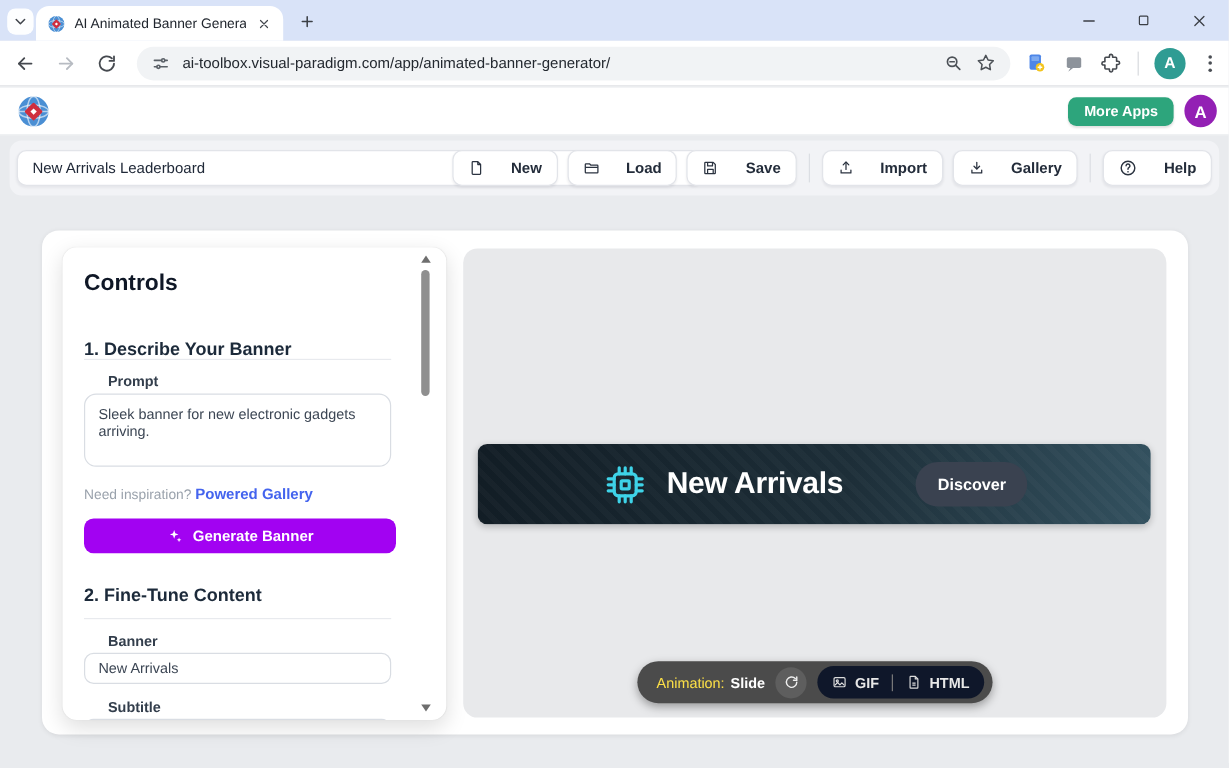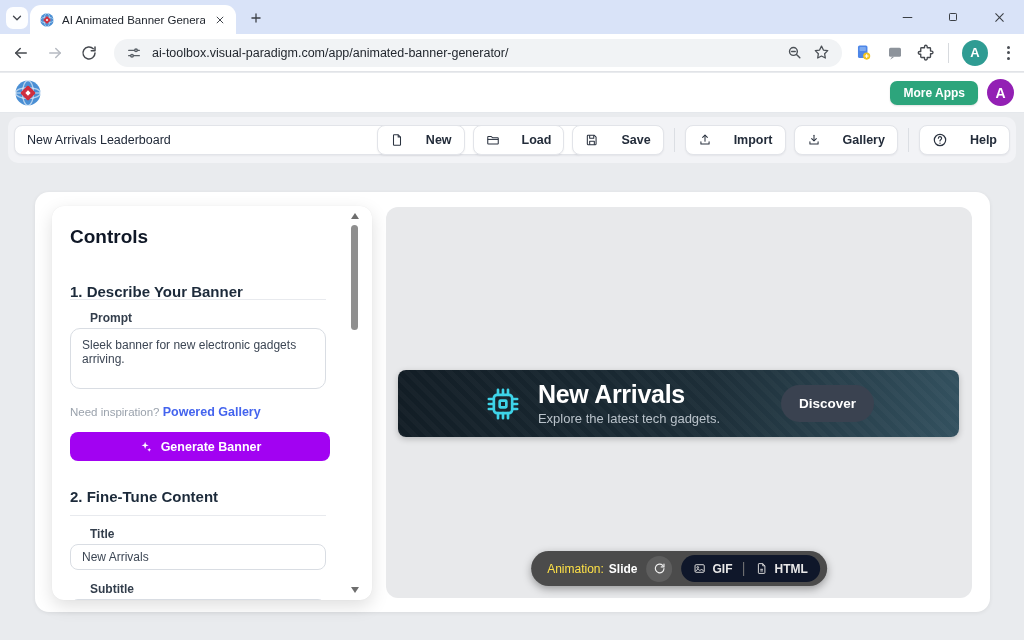--- a/index.html
+++ b/index.html
@@ -303,41 +303,40 @@
       <svg width="14" height="14" viewBox="0 0 24 24" fill="currentColor">
         <path d="M10.5 3l1.6 4.6L16.7 9.2l-4.6 1.6L10.5 15.4 8.9 10.8 4.3 9.2l4.6-1.6z"></path>
         <path d="M17.5 13.5l.9 2.5 2.5.9-2.5.9-.9 2.5-.9-2.5-2.5-.9 2.5-.9z"></path>
       </svg>
       <span>Generate Banner</span>
     </div>
 
     <div class="ctl-section" style="top:282px;">2. Fine-Tune Content</div>
     <div class="ctl-divider" style="top:309px;"></div>
 
-    <div class="ctl-label" style="top:321px;">Title</div>
+    <div class="ctl-label" style="top:321px;">Banner</div>
     <input class="ctl-input" style="top: 338px;" type="text" value="New Arrivals">
 
     <div class="ctl-label" style="top:376px;">Subtitle</div>
     <input class="ctl-input" style="top: 393px;" type="text">
 
     <div class="sb-up"></div>
     <div class="sb-thumb"></div>
     <div class="sb-down"></div>
   </div>
 
   <div class="preview">
     <div class="banner">
       <svg class="chip-icon" viewBox="0 0 24 24" fill="none" stroke="currentColor" stroke-width="1.6" stroke-linecap="round">
         <rect x="6.5" y="6.5" width="11" height="11" rx="2"></rect>
         <rect x="10" y="10" width="4" height="4" rx="0.5"></rect>
         <path d="M9 6.5v-3M12 6.5v-3M15 6.5v-3M9 20.5v-3M12 20.5v-3M15 20.5v-3M6.5 9h-3M6.5 12h-3M6.5 15h-3M20.5 9h-3M20.5 12h-3M20.5 15h-3"></path>
       </svg>
       <div class="banner-text">
         <div class="banner-title">New Arrivals</div>
-        <div class="banner-sub">Explore the latest tech gadgets.</div>
       </div>
       <div class="discover-btn">Discover</div>
     </div>
 
     <div class="pill">
       <span class="anim-label">Animation:</span>
       <span class="anim-value">Slide</span>
       <div class="refresh-btn">
         <svg width="13" height="13" viewBox="0 0 24 24" fill="none" stroke="currentColor" stroke-width="2.2" stroke-linecap="round">
             <path d="M20 12a8 8 0 1 1-2.3-5.7"></path>

